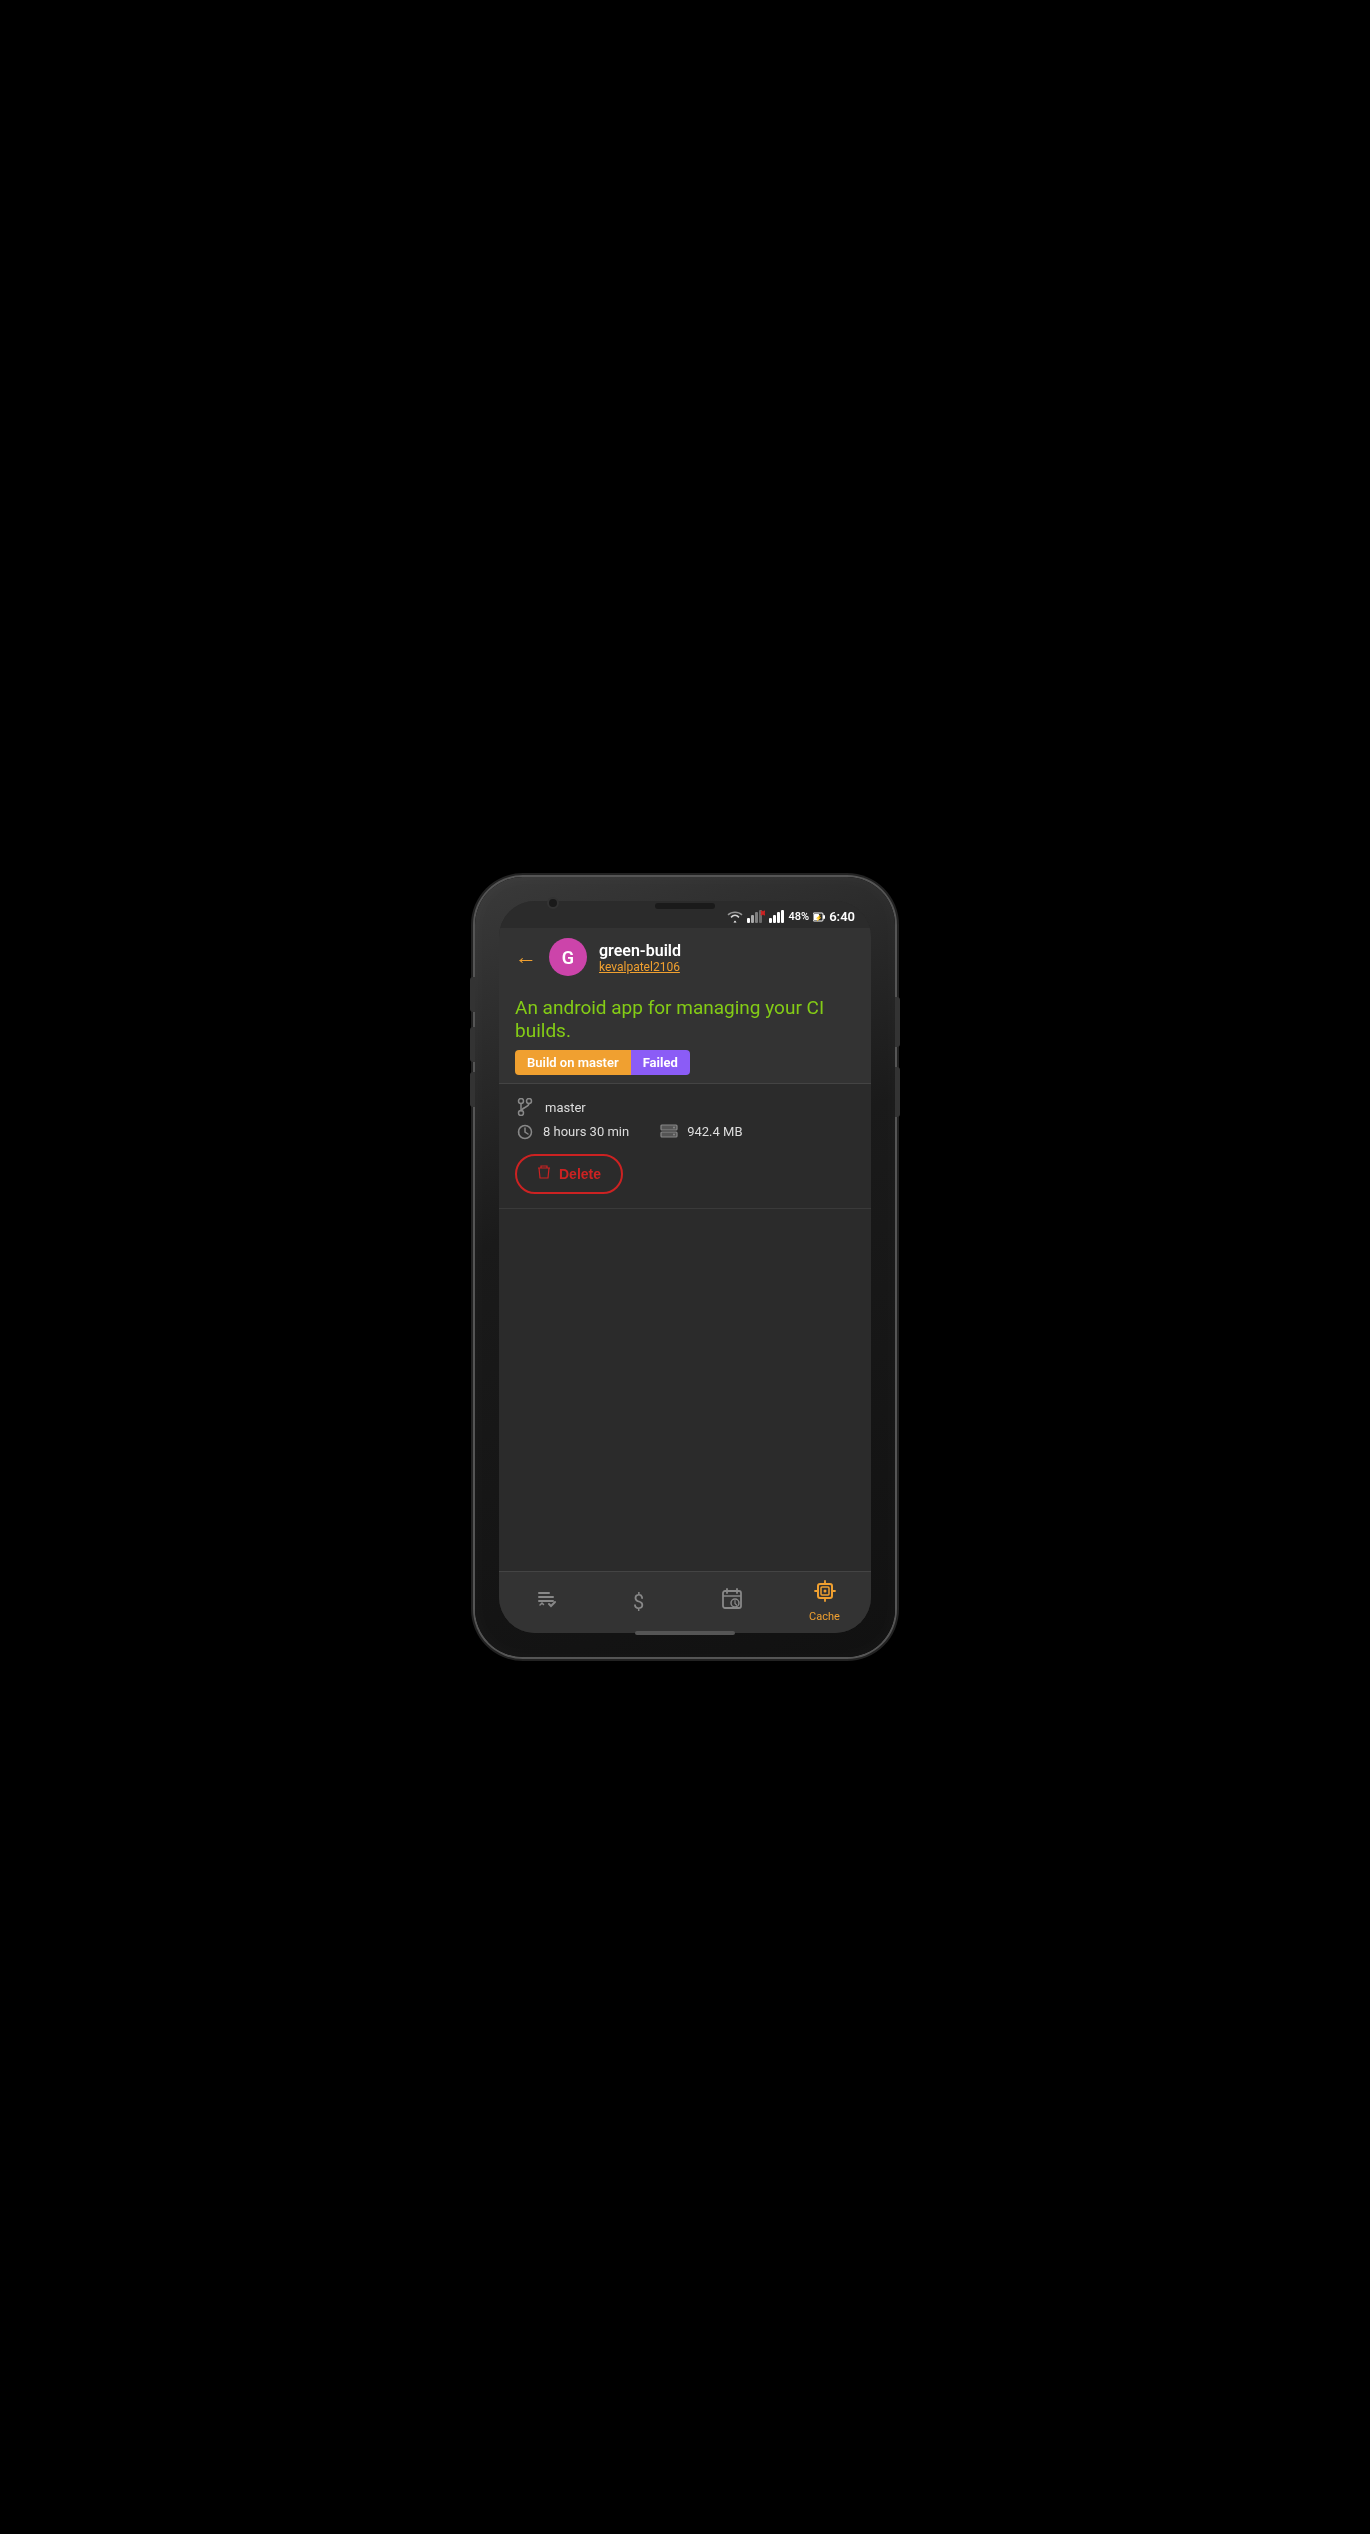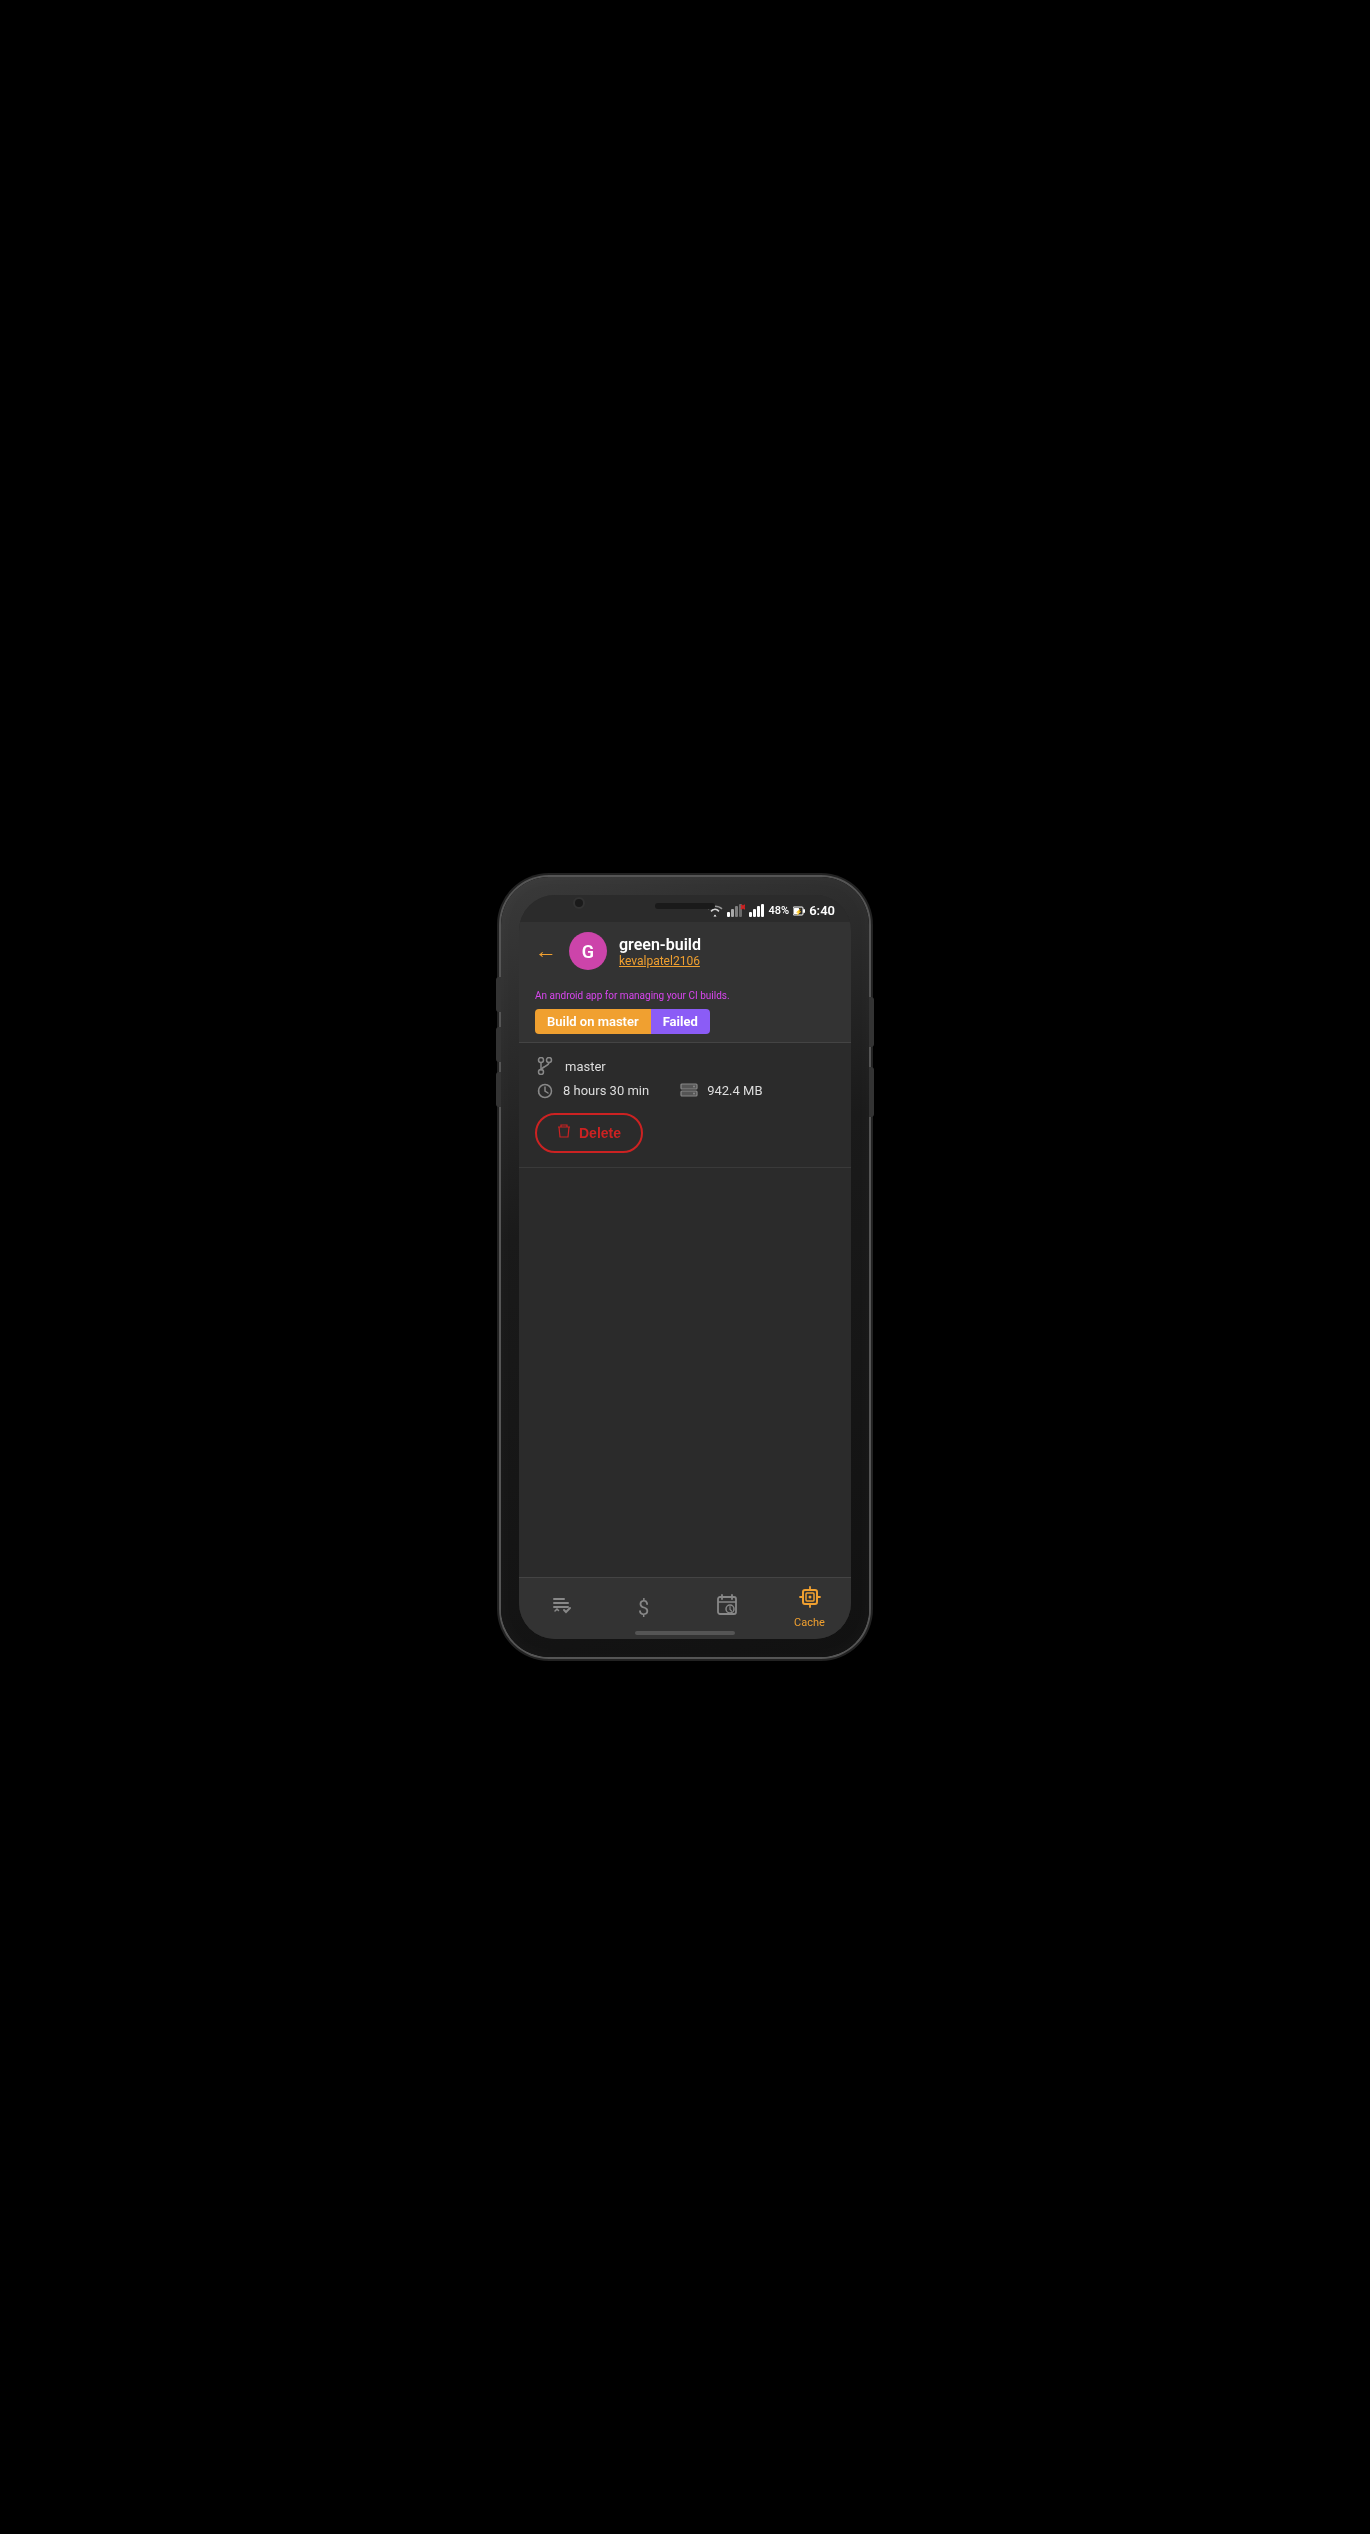--- a/index.html
+++ b/index.html
@@ -6,25 +6,25 @@
     body {
       background: #000;
       display: flex;
       justify-content: center;
       align-items: center;
       min-height: 100vh;
       font-family: 'Roboto', Arial, sans-serif;
     }
 
     .phone-outer {
-      width: 368px;
+      width: 420px;
       height: 780px;
       background: linear-gradient(160deg, #3a3a3a 0%, #1a1a1a 40%, #111 100%);
       border-radius: 48px;
-      padding: 18px;
+      padding: 24px;
       box-shadow:
         0 0 0 2px #555,
         0 0 0 4px #222,
         0 20px 60px rgba(0,0,0,0.9),
         inset 0 0 20px rgba(255,255,255,0.03);
       position: relative;
     }
 
     
     .phone-outer::before {
@@ -141,22 +141,22 @@
       overflow-y: auto;
       background: #2b2b2b;
     }
 
     .description-section {
       padding: 10px 16px 8px;
       background: #333;
     }
 
     .app-description {
-      color: #d946ef;
-      font-size: 10px;
+      color: #84cc16;
+      font-size: 19px;
       margin-bottom: 8px;
     }
 
     .build-badges {
       display: flex;
       align-items: center;
       gap: 0;
     }
 
     .badge-build {

